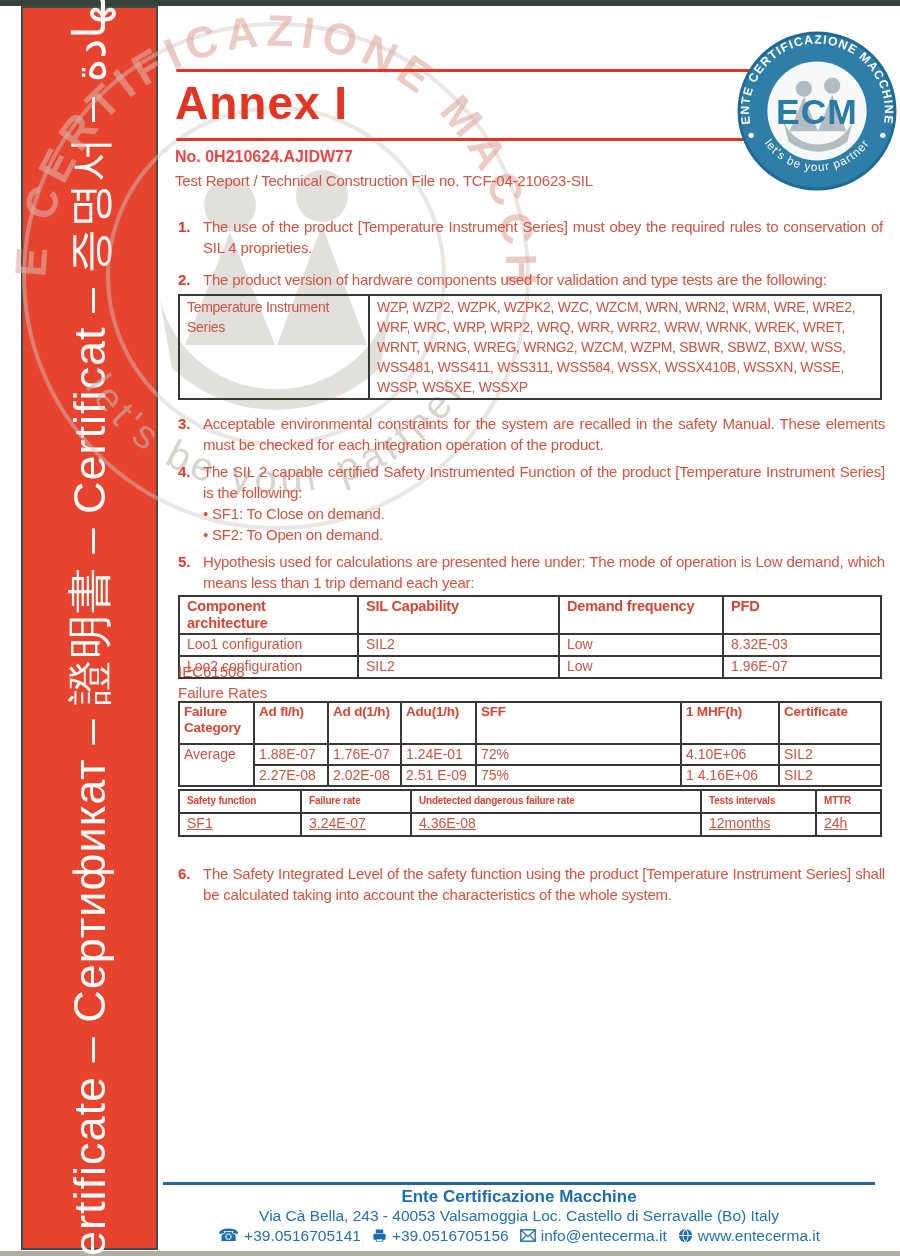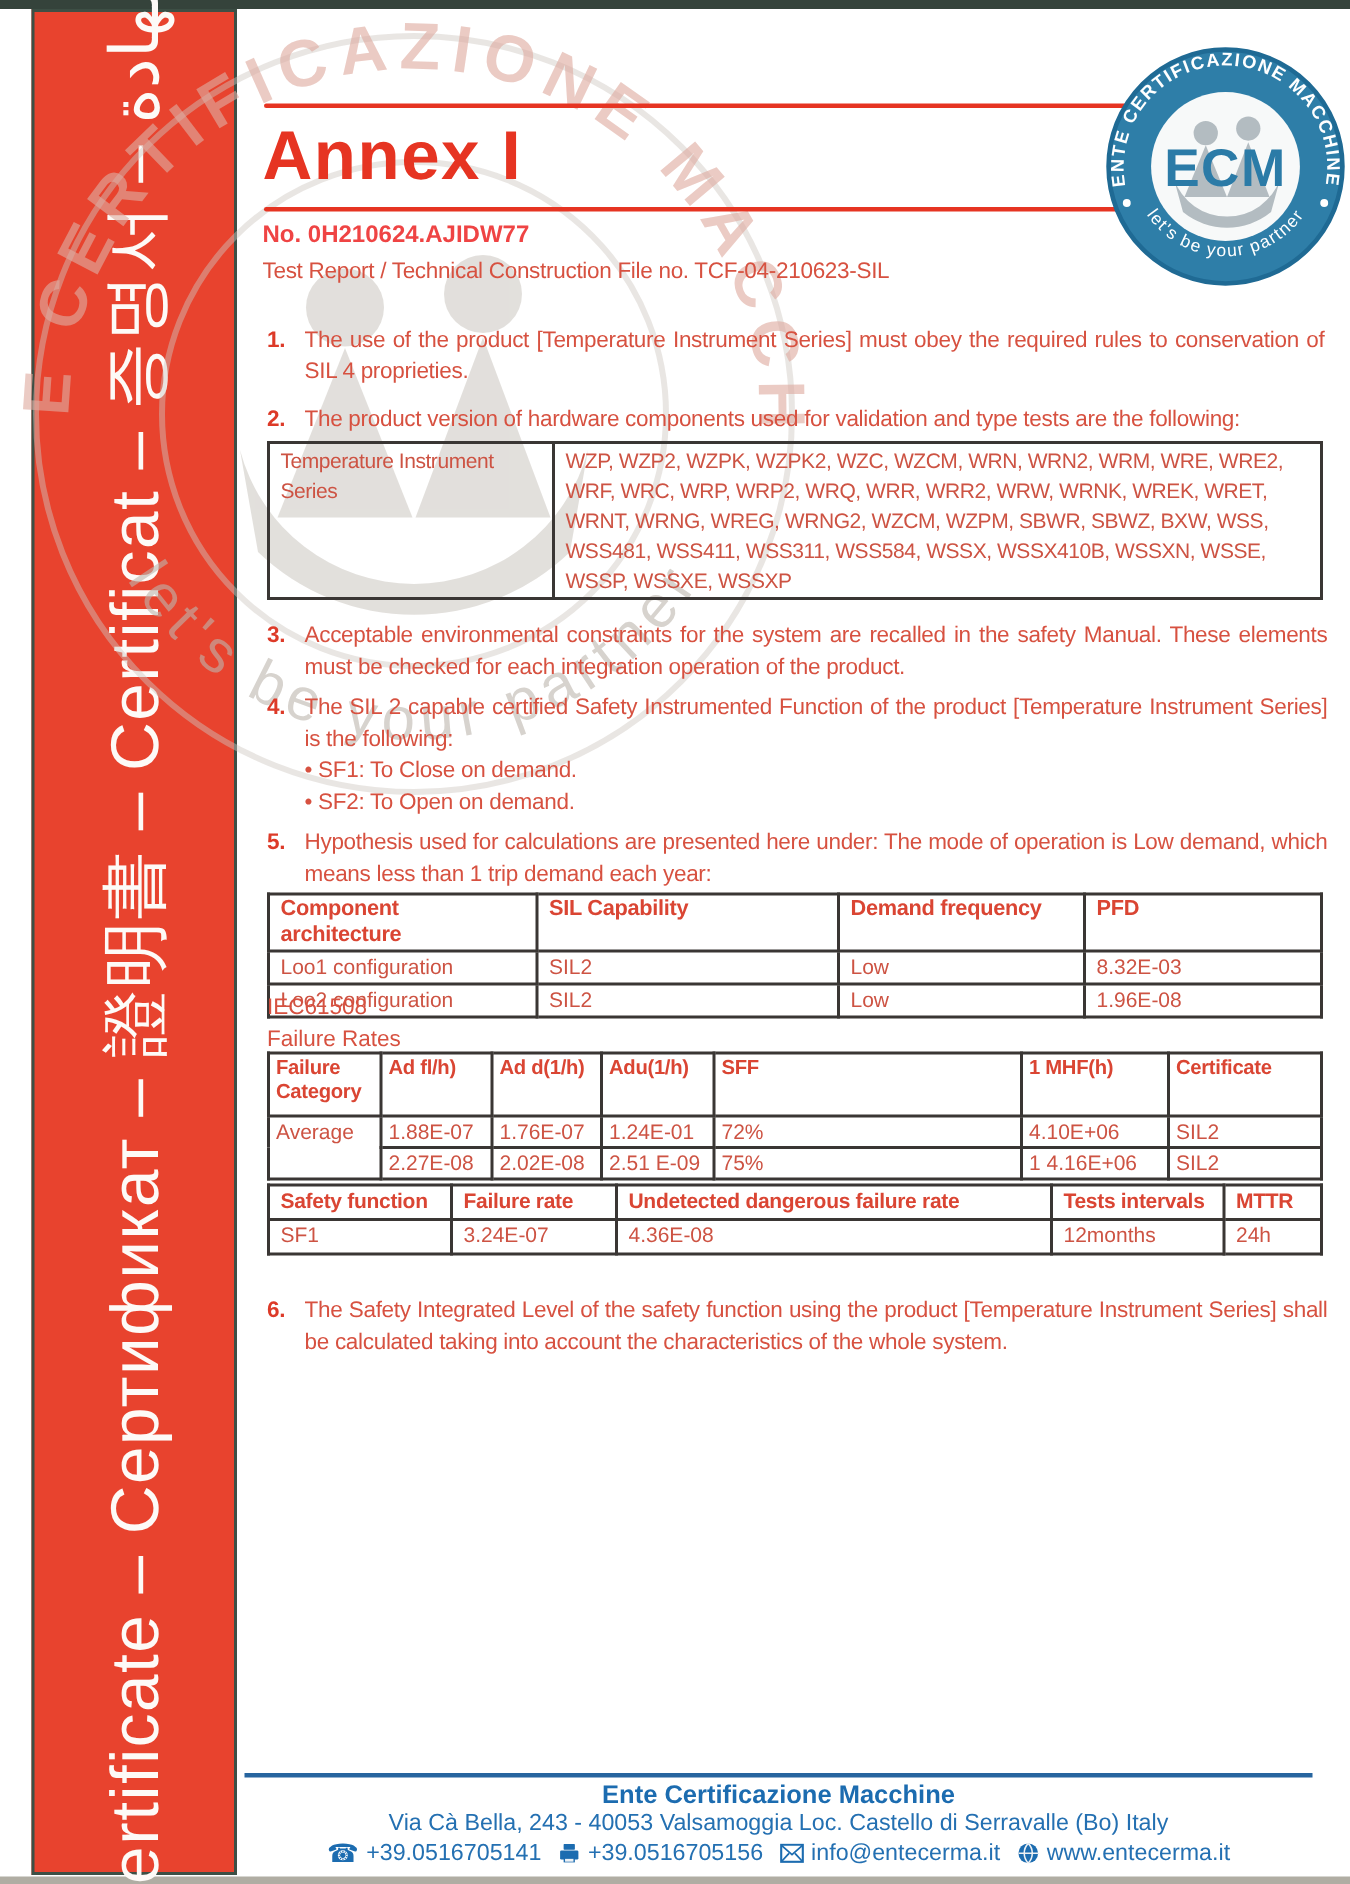--- a/index.html
+++ b/index.html
@@ -44,22 +44,22 @@
   .tbl{position:absolute;}
   .t1{left:178px;top:294px;} .t1 table{width:702px;font-size:14px;letter-spacing:-0.3px;line-height:20px;}
   .t1 th{height:20px;}
   .t2{left:178px;top:595px;} .t2 table{width:702px;font-size:14px;line-height:17px;}
   .t2 th{font-size:14.5px;letter-spacing:-0.2px;height:21px;}
   .t2 td{height:18px;}
   .t3{left:178px;top:701px;} .t3 table{width:702px;font-size:14px;line-height:16px;}
   .t3 th{font-size:13.5px;padding:1px 4px;height:38px;letter-spacing:-0.2px;}
   .t3 td{padding:1px 4px;height:17px;}
   .t4{left:178px;top:789px;} .t4 table{width:702px;font-size:14px;line-height:17px;}
-  .t4 th{font-size:14px;height:19px;letter-spacing:-0.2px;}
-  .t4 td{height:19px;}
+  .t4 th{font-size:10px;height:19px;letter-spacing:-0.2px;}
+  .t4 td{height:19px;text-decoration:underline;}
 
   .iec-std{position:absolute;left:178px;top:663px;font-size:15px;color:#d75140;}
   .iec-label{position:absolute;left:178px;top:684px;font-size:15px;color:#d75140;}
 
   
   .footer-rule{position:absolute;left:163px;top:1182px;width:712px;height:3px;background:#27659f;}
   .footer-org{position:absolute;left:163px;top:1187px;width:712px;text-align:center;
               font-size:17px;font-weight:bold;color:#1c6cb0;}
   .footer-address{position:absolute;left:163px;top:1207px;width:712px;text-align:center;
               font-size:15.5px;color:#2470b2;}
@@ -212,21 +212,21 @@
         <tr>
           <td>Loo1 configuration</td>
           <td>SIL2</td>
           <td>Low</td>
           <td>8.32E-03</td>
         </tr>
         <tr>
           <td>Loo2 configuration</td>
           <td>SIL2</td>
           <td>Low</td>
-          <td>1.96E-08</td>
+          <td>1.96E-07</td>
         </tr>
       </tbody>
         </table>
     </div>
 
     <div class="iec-std">IEC61508</div>
     <div class="iec-label">Failure Rates</div>
 
     <div class="tbl t3">
       <table>

